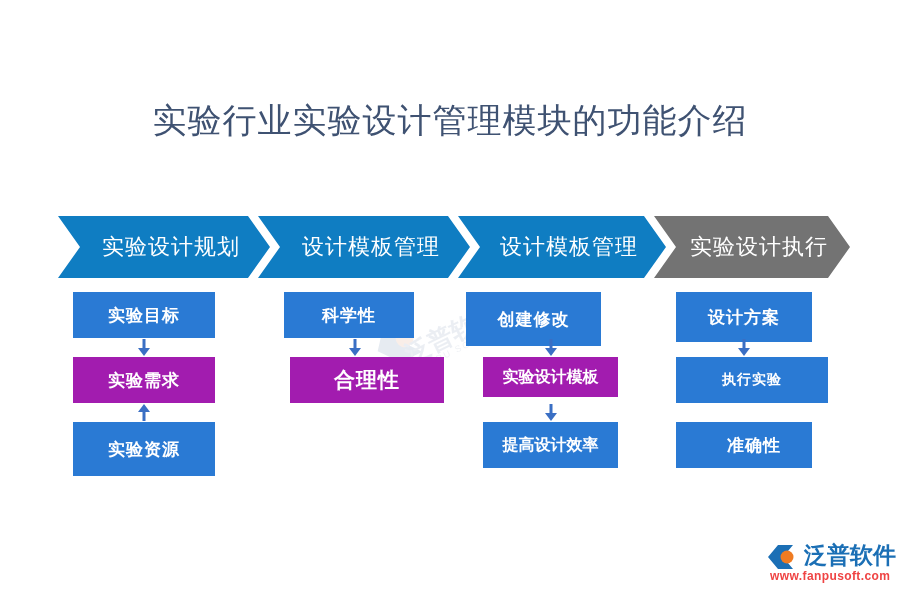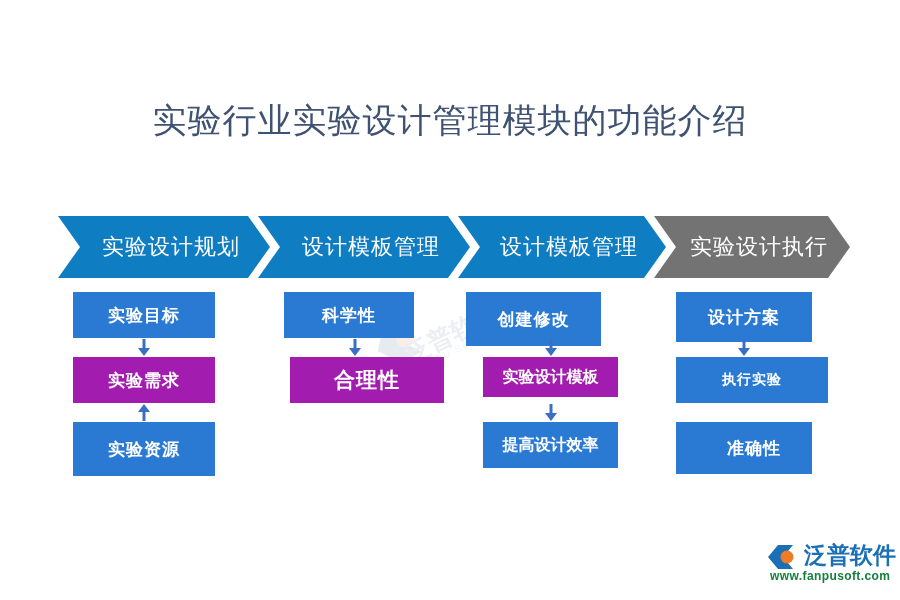--- a/index.html
+++ b/index.html
@@ -139,31 +139,31 @@
       <div class="arrow" style="left: 543.5px; top: 404px; width: 14px; height: 17px;"><svg width="14" height="17" viewBox="0 0 14 17">
           <rect x="5.5" y="0" width="3" height="11" fill="#3a6fc4"></rect>
           <polygon points="7,17 1,9 13,9" fill="#3a6fc4"></polygon>
         </svg></div>
       <div class="flowbox blue" style="left: 676px; top: 292px; width: 136px; height: 50px; font-size: 17px; letter-spacing: 1px;">
         <span>设计方案</span>
       </div>
       <div class="flowbox blue" style="left: 676px; top: 357px; width: 152px; height: 46px; font-size: 14px; letter-spacing: 1px;">
         <span>执行实验</span>
       </div>
-      <div class="flowbox blue" style="left: 676px; top: 422px; width: 136px; height: 52px; font-size: 17px; letter-spacing: 1px; padding-left: 20px;">
+      <div class="flowbox blue" style="left: 676px; top: 422px; width: 136px; height: 46px; font-size: 17px; letter-spacing: 1px; padding-left: 20px;">
         <span>准确性</span>
       </div>
       <div class="arrow" style="left: 737px; top: 339px; width: 14px; height: 17px;"><svg width="14" height="17" viewBox="0 0 14 17">
           <rect x="5.5" y="0" width="3" height="11" fill="#3a6fc4"></rect>
           <polygon points="7,17 1,9 13,9" fill="#3a6fc4"></polygon>
         </svg></div>
     </div>
 
   <div id="logo" style="position:absolute; left:766px; top:540px; width:126px; height:46px;">
     <svg width="36" height="30" viewBox="0 0 36 30" style="position:absolute;left:0;top:2px;">
       <polygon points="2,15 12,3 27,3 17,15 27,27 12,27" fill="#1b6fb5"></polygon>
       <circle cx="21" cy="15" r="6.5" fill="#ef7b22"></circle>
     </svg>
     <div style="position:absolute;left:38px;top:0px;font-size:23px;font-weight:bold;color:#1b6fb5;white-space:nowrap;font-family:'DejaVu Sans',sans-serif;">泛普软件</div>
-    <div style="position:absolute;left:4px;top:29px;font-size:12px;font-weight:bold;color:#15803d;letter-spacing:0.4px;white-space:nowrap;">www.fanpusoft.com</div>
+    <div style="position:absolute;left:4px;top:29px;font-size:12px;font-weight:bold;color:#ef4444;letter-spacing:0.4px;white-space:nowrap;">www.fanpusoft.com</div>
   </div>
 
 </div>
 
 </body></html>

